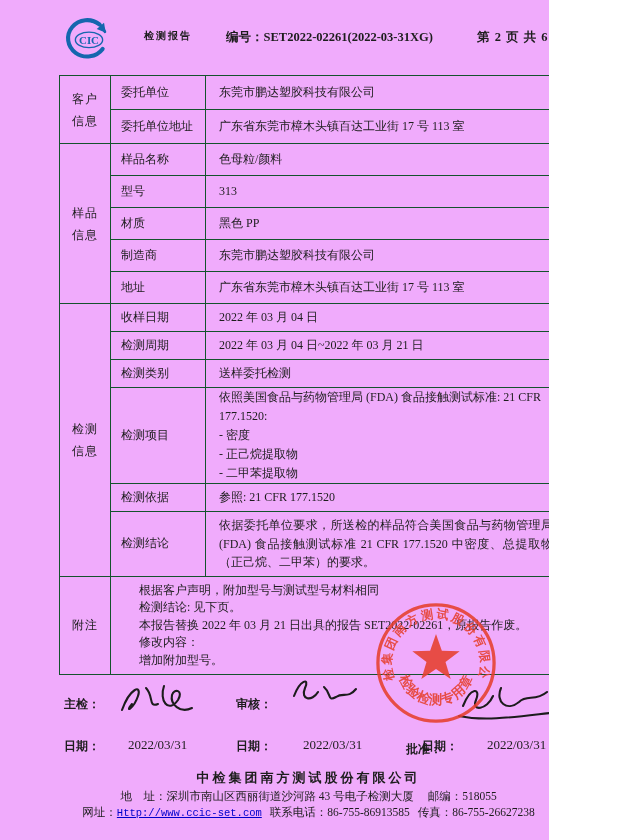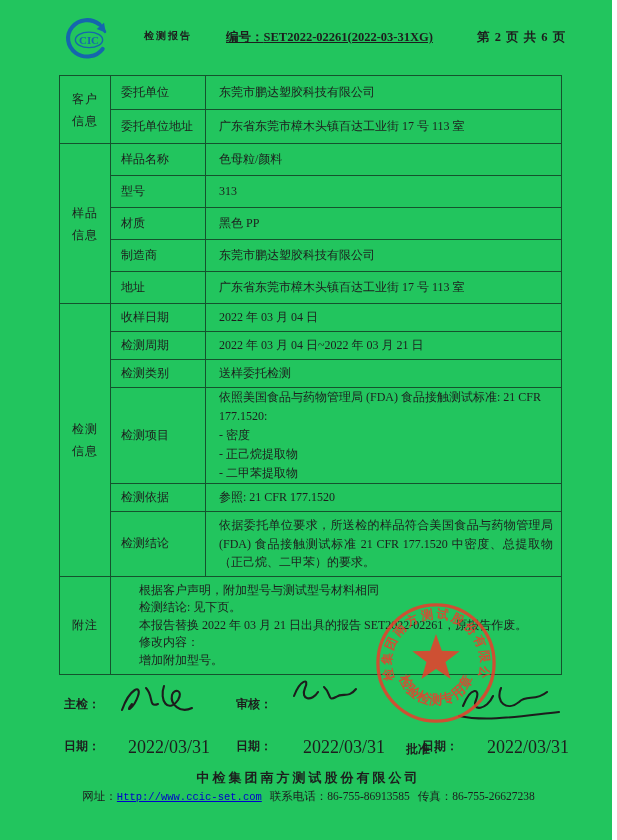--- a/index.html
+++ b/index.html
@@ -1,24 +1,24 @@
 <!DOCTYPE html>
 <html><head>
 <meta charset="utf-8">
 <style>
   * { margin:0; padding:0; box-sizing:border-box; }
   html,body { background:#ffffff; }
   body { font-family:"Liberation Serif","DejaVu Serif",serif; color:#1d1d1d; }
-  .page { position:relative; width:612px; height:840px; background:#22c55e; overflow:hidden; }
+  .page { position:relative; width:549px; height:840px; background:#f0abfc; overflow:hidden; }
 
   
   .hdr { position:absolute; top:0; left:0; width:617px; height:75px; }
   .logo { position:absolute; left:64px; top:16px; }
   .hdr-title { position:absolute; left:144px; top:29px; font-size:10px; font-weight:bold; letter-spacing:2px; }
-  .hdr-no { position:absolute; left:226px; top:29px; font-size:12.5px; font-weight:bold;text-decoration:underline; }
+  .hdr-no { position:absolute; left:226px; top:29px; font-size:12.5px; font-weight:bold; }
   .hdr-page { position:absolute; left:477px; top:29px; font-size:12.5px; font-weight:bold; letter-spacing:1px; }
 
   
   table.rpt { position:absolute; left:59px; top:75px; width:502px; border-collapse:collapse; table-layout:fixed; }
   table.rpt td { border:1px solid #14532d; font-size:12px; vertical-align:middle; }
   td.sec { width:51px; text-align:center; }
   td.sec .v { display:inline-block; width:26px; word-break:break-all; line-height:22px; letter-spacing:1px; }
   td.lbl { width:95px; padding-left:10px; }
   td.val { padding-left:13px; padding-right:8px; }
   tr.h34 { height:34px; } tr.h32 { height:32px; } tr.h28 { height:28px; }
@@ -26,21 +26,21 @@
   .mline div { line-height:19px; }
   .concl { line-height:18.5px; text-align:justify; padding:4px 10px 4px 13px; }
   td.notes-cell { padding:5px 10px 5px 14px; }
   td.notes-cell div { line-height:17.6px;margin-left:14px; }
 
   
   .sign { position:absolute; left:0; top:640px; width:617px; height:130px; font-size:12px; }
   .slabel { position:absolute; font-weight:600; }
   .sig-svg { position:absolute; }
   .sig-svg path { stroke:#1c1c1c; stroke-width:2.1; fill:none; stroke-linecap:round; stroke-linejoin:round; }
-  .dval { position:absolute; font-size:18px;text-align:center; }
+  .dval { position:absolute; font-size:13px;text-align:center; }
 
   
   .stamp { position:absolute; left:370px; top:597px; width:132px; height:132px; opacity:.88; z-index:6; pointer-events:none; }
 
   
   .ftr { position:absolute; left:0; top:768px; width:617px; text-align:center; }
   .ftr-co { font-size:13px; font-weight:bold; letter-spacing:3px; line-height:20px; }
   .ftr-line { font-size:11.5px; line-height:16px; }
   .ftr a { color:#0000cc; text-decoration:underline; font-family:"Liberation Mono","DejaVu Sans Mono",monospace; font-size:10.5px; }
   .gap { display:inline-block; width:14px; }
@@ -183,17 +183,20 @@
       <textPath href="#arcTop" startOffset="50%" text-anchor="middle">中检集团南方测试股份有限公司</textPath>
     </text>
     <text font-size="20" letter-spacing="1" fill="#e6402e" font-weight="bold" font-family="Liberation Serif, serif">
       <textPath href="#arcBot" startOffset="50%" text-anchor="middle">检验检测专用章</textPath>
     </text>
   </svg>
 
   <div class="ftr">
     <div class="ftr-co">中检集团南方测试股份有限公司</div>
     <div class="ftr-line">
+      <span>地　址：</span><span>深圳市南山区西丽街道沙河路 43 号电子检测大厦</span><span class="gap"></span><span>邮编：</span><span>518055</span>
+    </div>
+    <div class="ftr-line">
       <span>网址：</span><a href="#" title="Http://www.ccic-set.com">Http://www.ccic-set.com</a><span class="gap-s"></span><span>联系电话：</span><span>86-755-86913585</span><span class="gap-s"></span><span>传真：</span><span>86-755-26627238</span>
     </div>
   </div>
 
 </div>
 
 </body></html>

